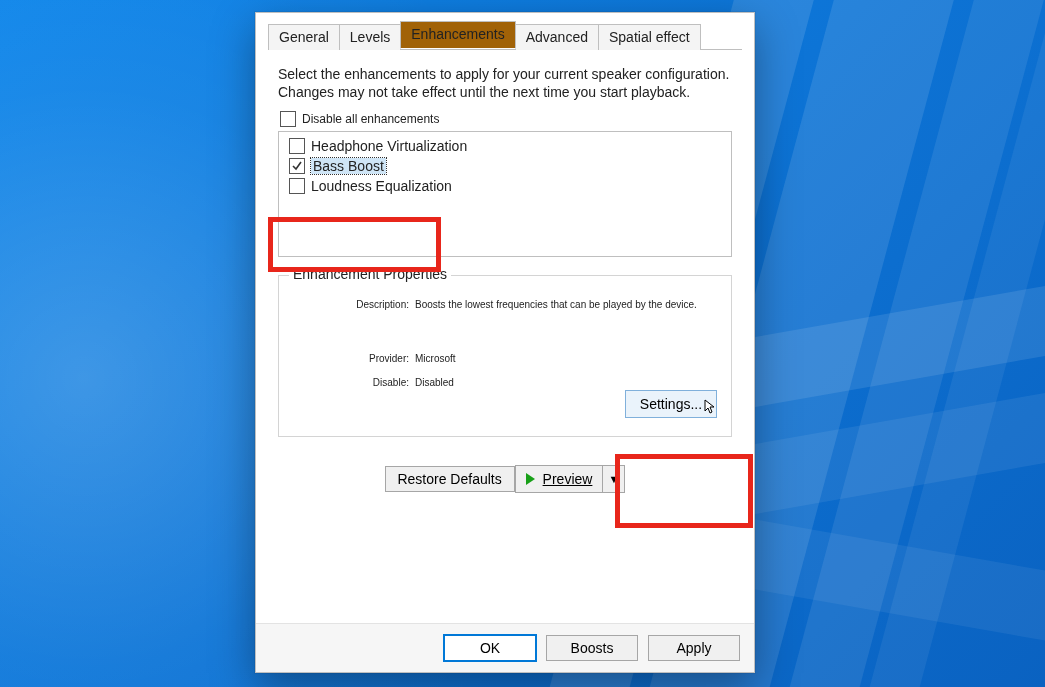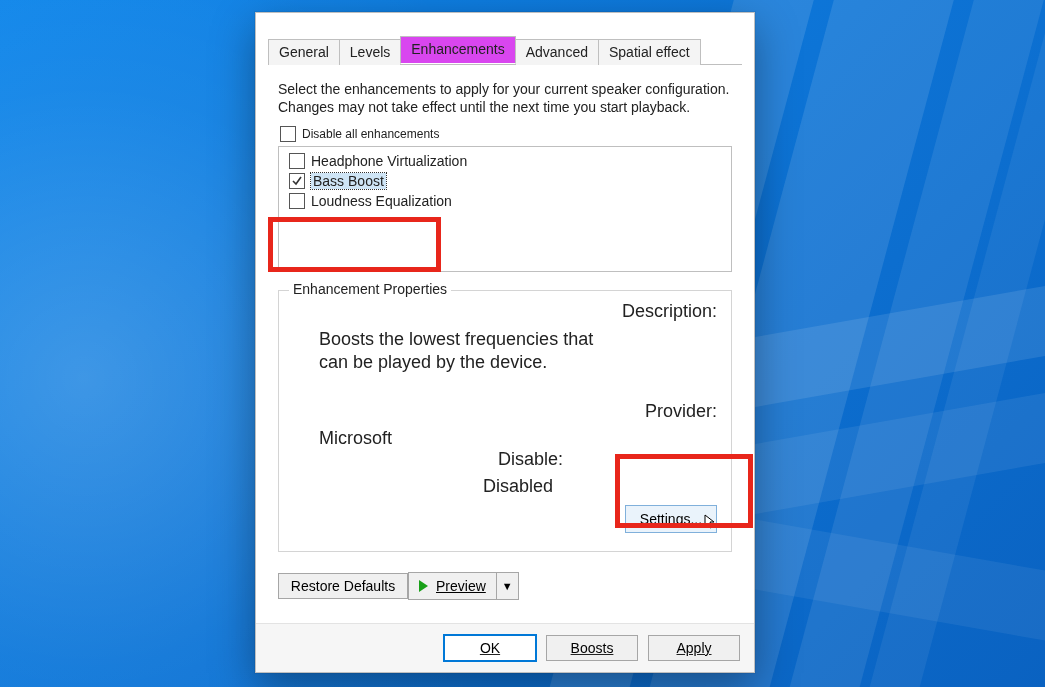--- a/index.html
+++ b/index.html
@@ -86,26 +86,25 @@
     padding: 4px 10px 5px 10px;
     border: 1px solid #bfbfbf;
     border-bottom: none;
     background: #f4f4f4;
     margin-right: -1px;
     position: relative;
     top: 1px;
     cursor: default;
   }
   .tab.active {
-    background: #d946ef;
+    background: #a16207;
     border-bottom: 1px solid #ffffff;
     top: 0;
     padding-bottom: 6px;
     z-index: 1;
-    margin-top: 15px;
   }
 
   
   .body {
     flex: 1;
     padding: 10px 22px 4px 22px;
     overflow: hidden;
   }
   .intro {
     font-size: 14px;
@@ -149,23 +148,22 @@
     margin-top: 18px;
     padding: 10px 14px 18px 14px;
     position: relative;
   }
   .fieldset .legend {
     position:absolute; top:-10px; left:10px; background:#fff; padding:0 4px;
     font-size:14px;
   }
   .prop-row {
     display:flex; gap:6px;
-    font-size:18px;
-    margin: 0 0 0 26px;
-    flex-direction: column;
+    font-size:10px;
+    margin: 13px 0 0 26px;
   }
   .prop-row .k { min-width:90px; text-align:right; }
   .prop-row.desc .v { max-width: 290px; line-height:1.25; }
   .settings-row {
     display:flex; justify-content:flex-end; margin-top: 2px;
   }
   .win-btn {
     min-width: 92px;
     height: 26px;
     border: 1px solid #a6a6a6;
@@ -192,23 +190,23 @@
   }
   .cursor-arrow {
     position:absolute; right:-2px; top:8px;
     width:14px; height:16px;
     pointer-events:none;
   }
 
   
   .lower-row {
     display:flex;
-    justify-content:flex-start;
+    justify-content:center;
     align-items:center;
-    margin-top: 20px;
+    margin-top: 28px;
   }
   .preview-wrap {
     display:flex;
   }
   .preview-btn {
     border:1px solid #a6a6a6;
     background:#f0f0f0;
     height:28px;
     padding:0 10px;
     display:inline-flex;
@@ -237,21 +235,20 @@
   
   .buttonbar {
     border-top:1px solid #e3e3e3;
     background:#f6f6f6;
     height:48px;
     display:flex;
     align-items:center;
     justify-content:flex-end;
     gap:10px;
     padding: 0 14px;
-    text-decoration: underline;
   }
 
   
   .annot { position:absolute; border:5px solid #e8261b; pointer-events:none; }
   .annot.a1 { left:268px; top:217px; width: 163px; height: 45px; }
   .annot.a2 { left:615px; top:454px; width: 128px; height: 64px; }
 </style>
 </head>
 <body>
 

